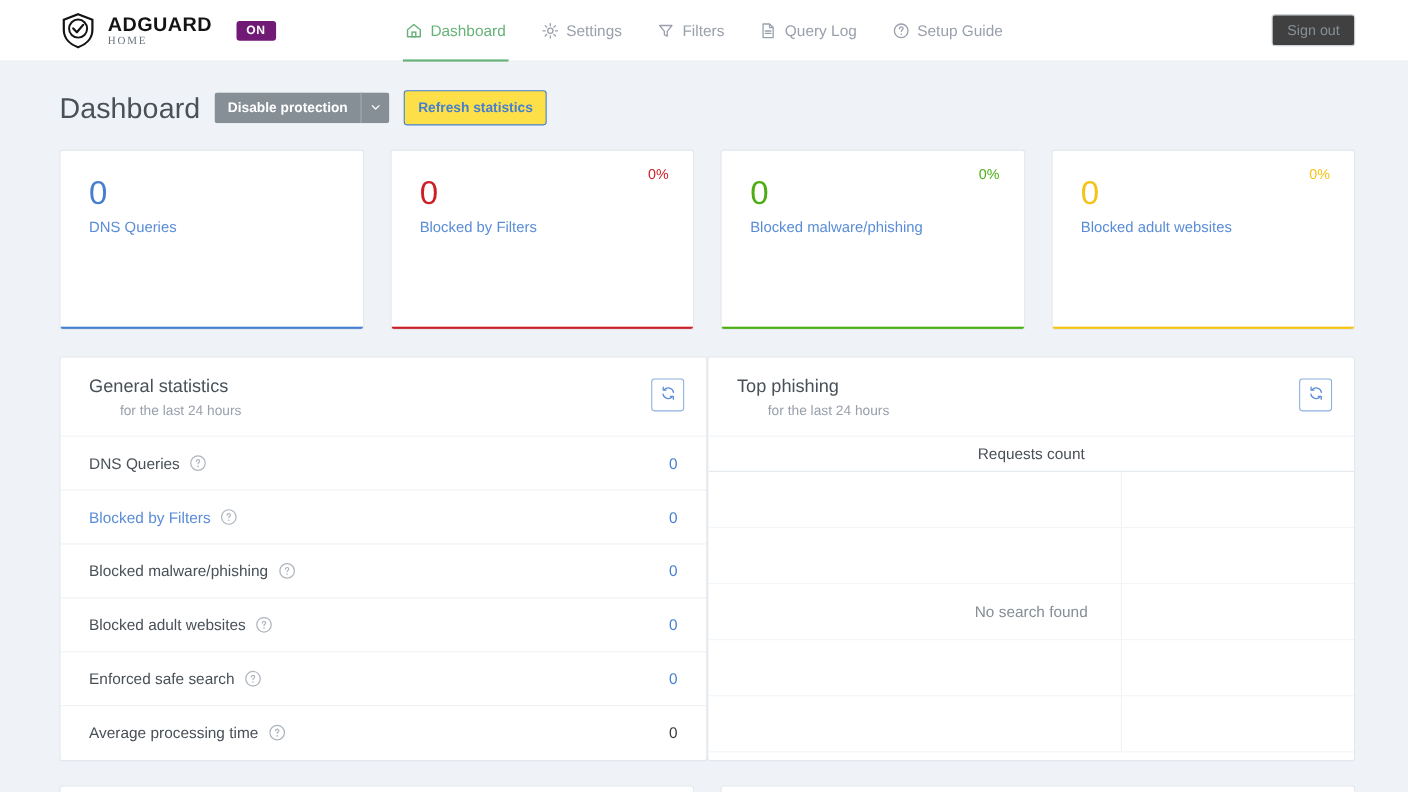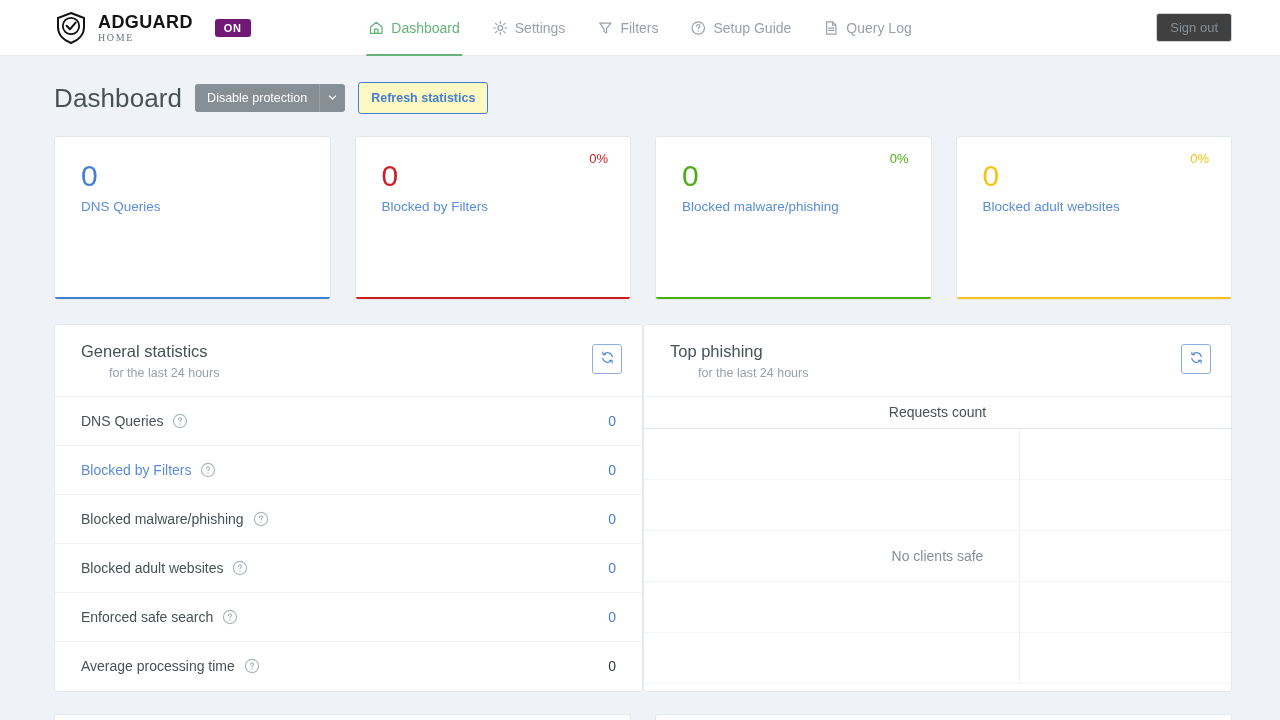--- a/index.html
+++ b/index.html
@@ -132,41 +132,41 @@
     display: flex;
     align-items: stretch;
     border-radius: 3px;
     overflow: hidden;
     height: 28px;
   }
   .split-main {
     background: #868e96;
     color: #fff;
     font-size: 12.5px;
-    font-weight: normal;
+    font-weight: bold;
     padding: 0 12px;
     display: flex;
     align-items: center;
     cursor: pointer;
     border: none;
     font-family: inherit;
   }
   .split-toggle {
     background: #868e96;
     border: none;
     border-left: 1px solid #9aa1a8;
     width: 26px;
     display: flex;
     align-items: center;
     justify-content: center;
     cursor: pointer;
   }
 
   .outline-btn {
-    background: #fef9c3;
+    background: #fde047;
     border: 1px solid #467fcf;
     color: #467fcf;
     font-size: 12.5px;
     font-weight: bold;
     border-radius: 3px;
     padding: 0 12px;
     height: 32px;
     cursor: pointer;
     font-family: inherit;
   }
@@ -384,37 +384,37 @@
         <svg class="nav-icon" viewBox="0 0 16 16" fill="none" stroke="#9aa0ac" stroke-width="1.2">
           <path d="M2.4 3.2 H13.6 L9.3 8.6 V13 L6.7 11.5 V8.6 Z" stroke-linejoin="round"></path>
         </svg>
       </span>
       <span class="nav-label">Filters</span>
     </div>
 
     <div class="nav-item">
       <span>
         <svg class="nav-icon" viewBox="0 0 16 16" fill="none" stroke="#9aa0ac" stroke-width="1.2">
+          <path d="M3.4 1.8 H9.4 L12.6 5 V14.2 H3.4 Z" stroke-linejoin="round"></path>
+          <path d="M9.3 1.9 V5.1 H12.5" stroke-linejoin="round"></path>
+          <path d="M5.4 8.2h5.2M5.4 10.4h5.2" stroke-linecap="round"></path>
+        </svg>
+      </span>
+      <span class="nav-label">Query Log</span>
+    </div>
+
+    <div class="nav-item">
+      <span>
+        <svg class="nav-icon" viewBox="0 0 16 16" fill="none" stroke="#9aa0ac" stroke-width="1.2">
           <circle cx="8" cy="8" r="6.2"></circle>
           <path d="M6.4 6.2c0-1 .8-1.7 1.7-1.7s1.6.6 1.6 1.5c0 1.3-1.6 1.3-1.6 2.6" stroke-linecap="round"></path>
           <circle cx="8.05" cy="11.1" r=".75" fill="#9aa0ac" stroke="none"></circle>
         </svg>
       </span>
       <span class="nav-label">Setup Guide</span>
-    </div>
-
-    <div class="nav-item">
-      <span>
-        <svg class="nav-icon" viewBox="0 0 16 16" fill="none" stroke="#9aa0ac" stroke-width="1.2">
-          <path d="M3.4 1.8 H9.4 L12.6 5 V14.2 H3.4 Z" stroke-linejoin="round"></path>
-          <path d="M9.3 1.9 V5.1 H12.5" stroke-linejoin="round"></path>
-          <path d="M5.4 8.2h5.2M5.4 10.4h5.2" stroke-linecap="round"></path>
-        </svg>
-      </span>
-      <span class="nav-label">Query Log</span>
     </div>
 
   </nav>
 
   <button class="signout-btn">Sign out</button>
 </div>
 
 <div class="page">
 
   <div class="page-head">
@@ -595,21 +595,21 @@
           <div class="cell-count"></div>
         </div>
         <div class="tbl-row">
           <div class="cell-client"></div>
           <div class="cell-count"></div>
         </div>
         <div class="tbl-row">
           <div class="cell-client"></div>
           <div class="cell-count"></div>
         </div>
-        <div class="empty-msg">No clients safe</div>
+        <div class="empty-msg">No search found</div>
       </div>
     </div>
 
   </div>
 
   <div class="panels-bottom">
     <div class="panel-stub"></div>
     <div class="panel-stub"></div>
   </div>
 

